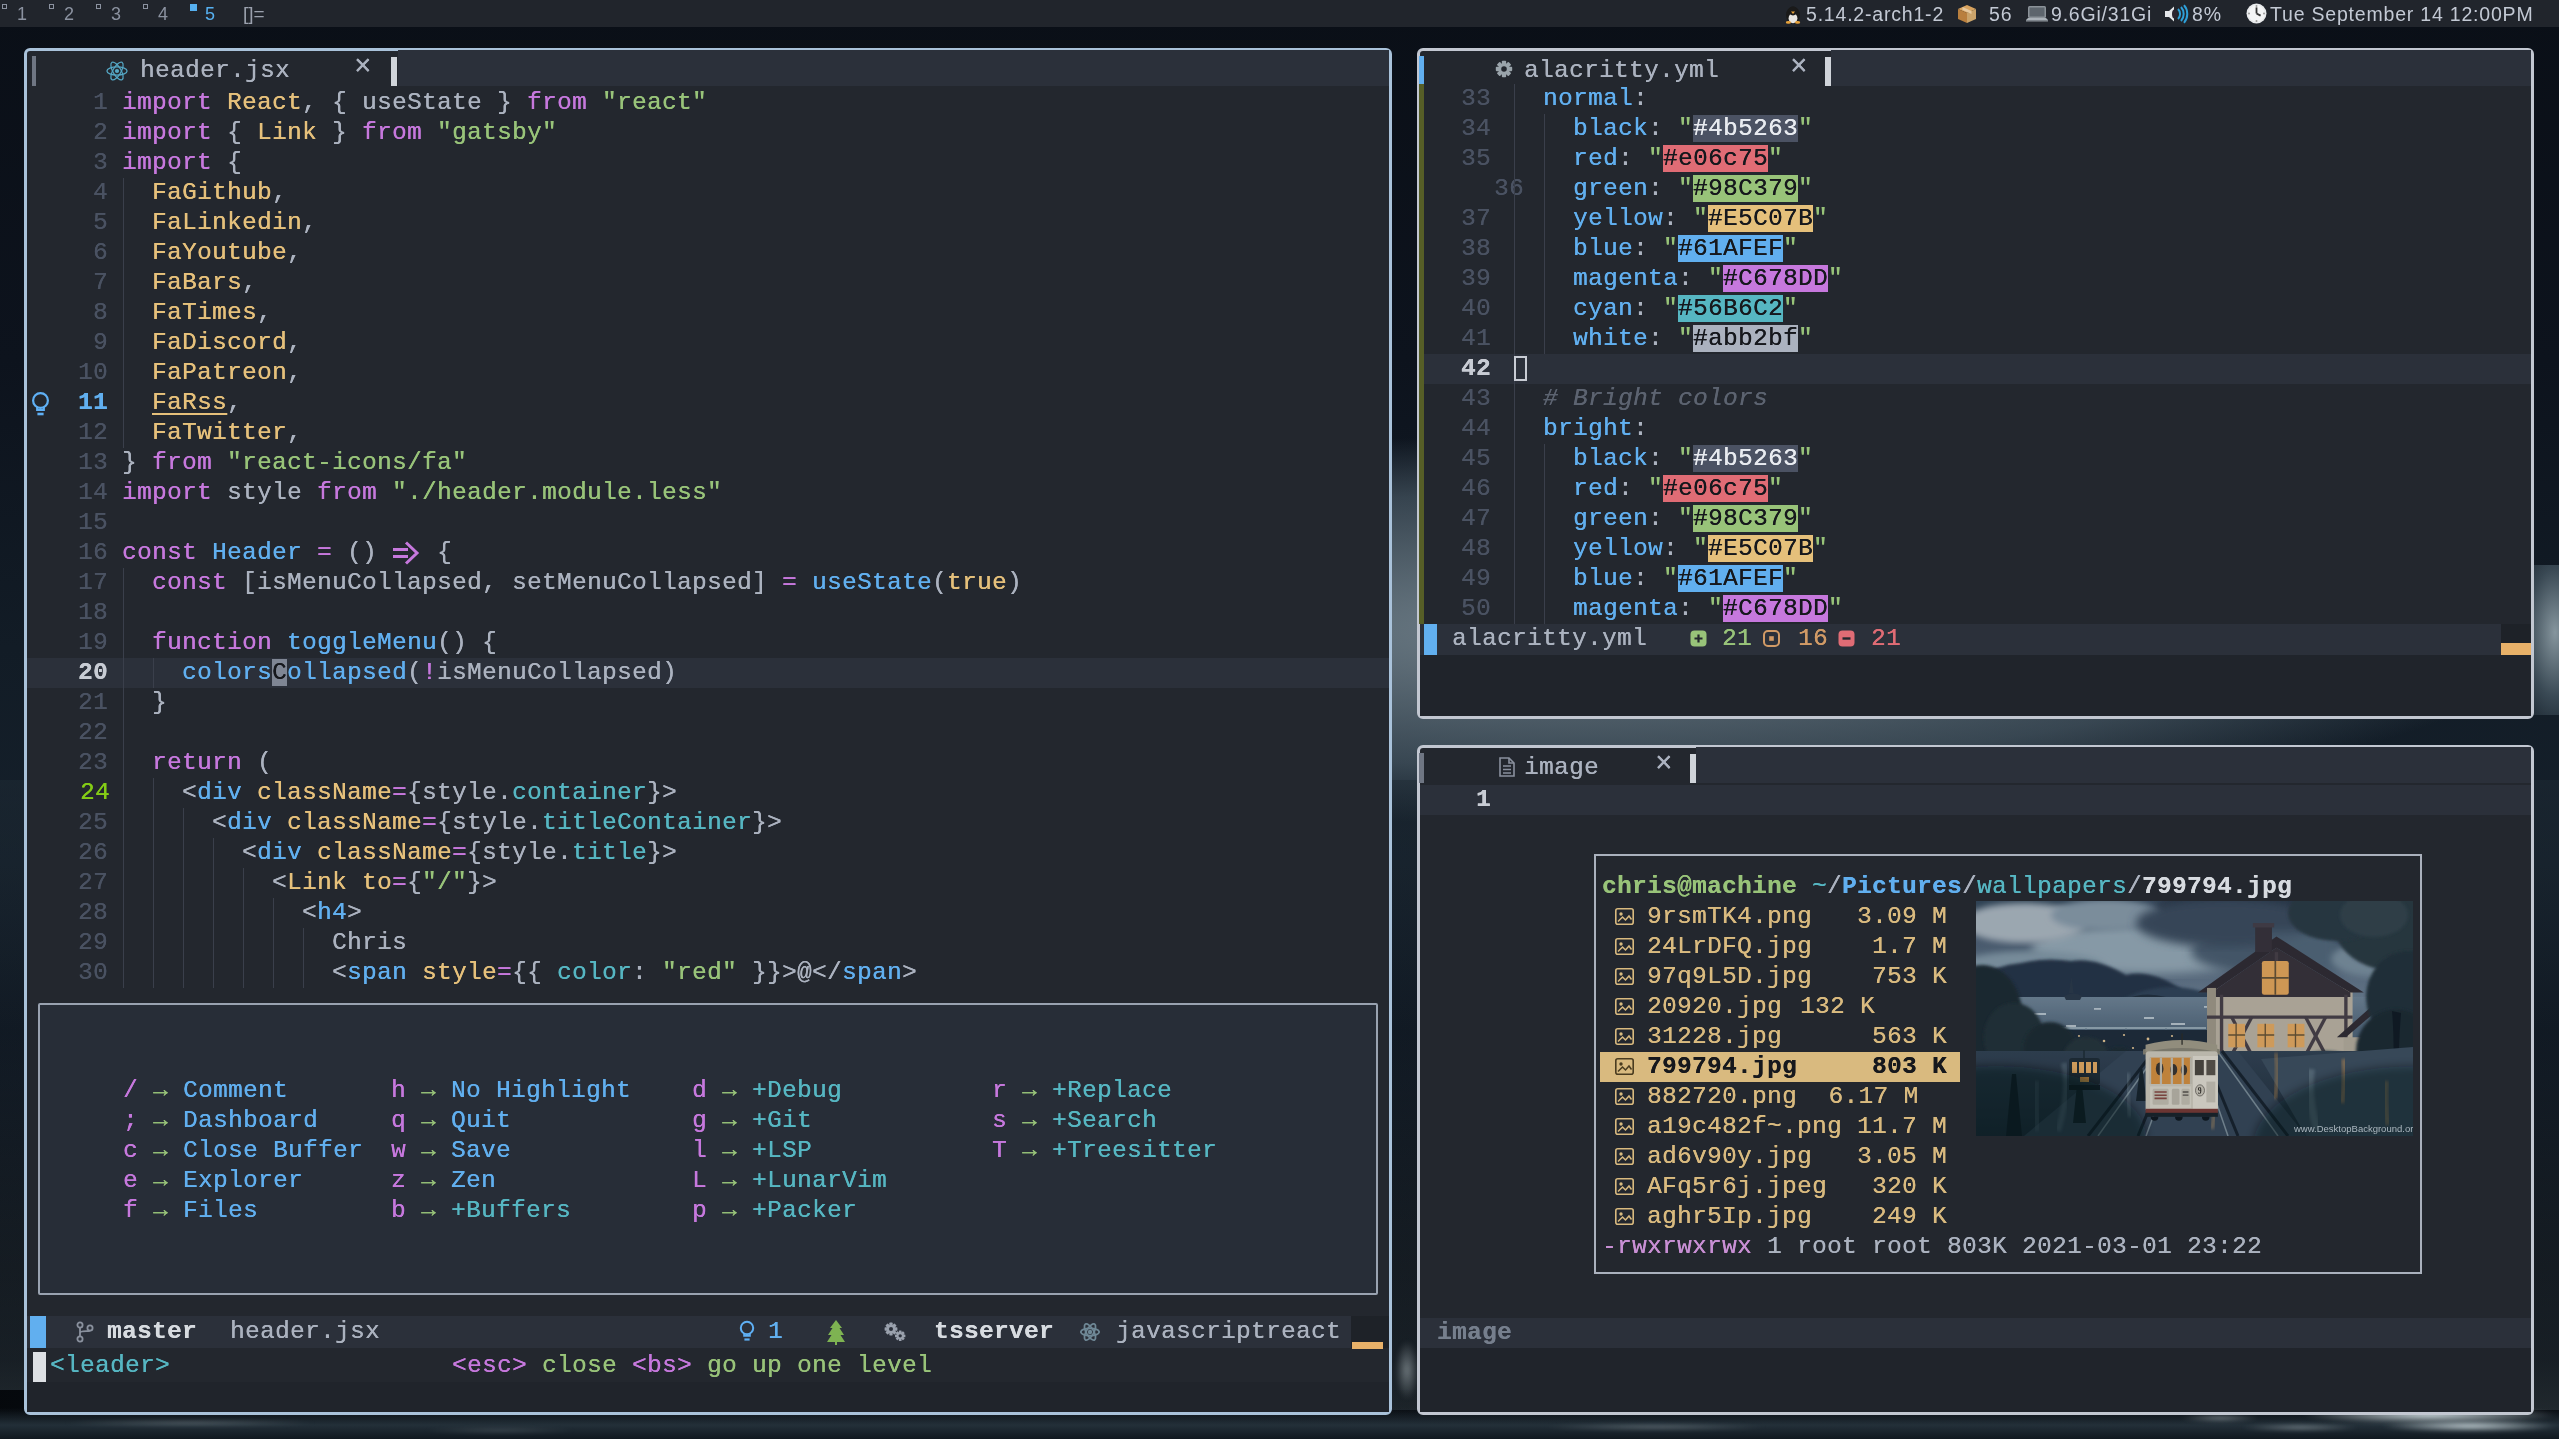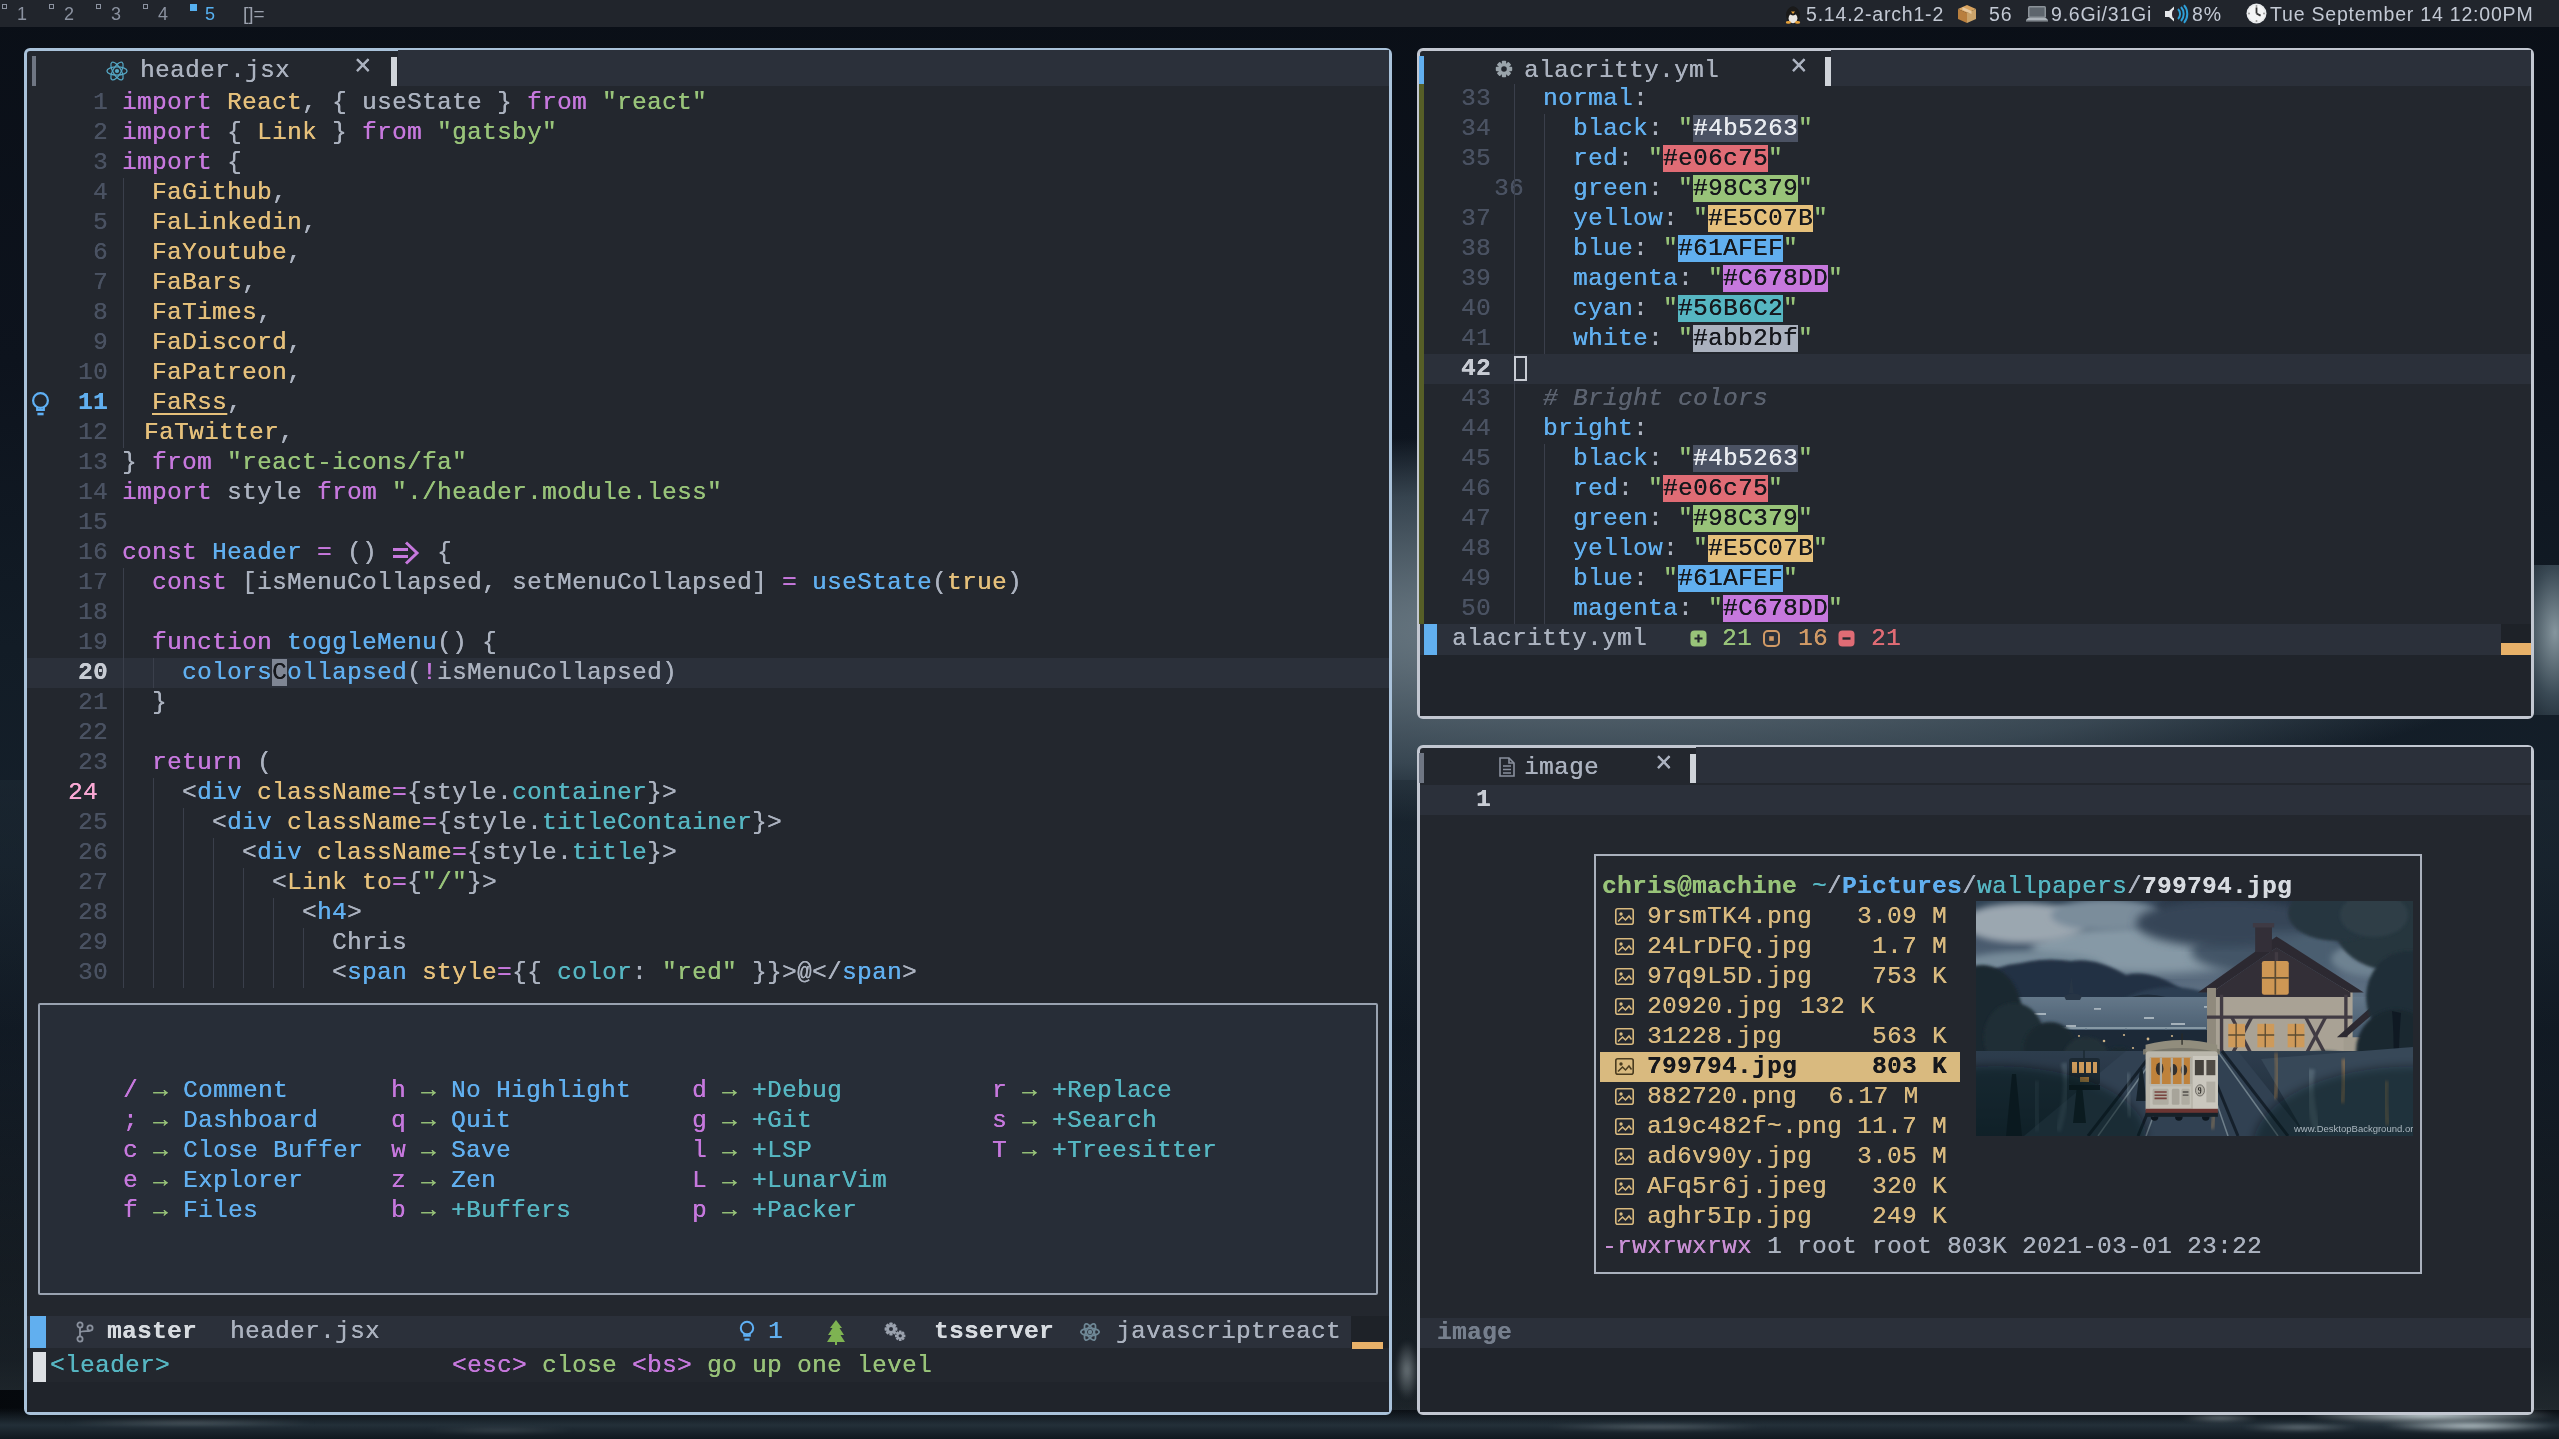--- a/index.html
+++ b/index.html
@@ -108,21 +108,21 @@
 <div class="num" style="left:26px;top:478px;width:82px;color:#4a5262;">14</div>
 <div class="num" style="left:26px;top:508px;width:82px;color:#4a5262;">15</div>
 <div class="num" style="left:26px;top:538px;width:82px;color:#4a5262;">16</div>
 <div class="num" style="left:26px;top:568px;width:82px;color:#4a5262;">17</div>
 <div class="num" style="left:26px;top:598px;width:82px;color:#4a5262;">18</div>
 <div class="num" style="left:26px;top:628px;width:82px;color:#4a5262;">19</div>
 <div class="num" style="left:26px;top:658px;width:82px;color:#c8ccd4;font-weight:bold;">20</div>
 <div class="num" style="left:26px;top:688px;width:82px;color:#4a5262;">21</div>
 <div class="num" style="left:26px;top:718px;width:82px;color:#4a5262;">22</div>
 <div class="num" style="left:26px;top:748px;width:82px;color:#4a5262;">23</div>
-<div class="num" style="left:16px;top:778px;width:82px;color:#f9a8d4;">24</div>
+<div class="num" style="left:28px;top:778px;width:82px;color:#84cc16;">24</div>
 <div class="num" style="left:26px;top:808px;width:82px;color:#4a5262;">25</div>
 <div class="num" style="left:26px;top:838px;width:82px;color:#4a5262;">26</div>
 <div class="num" style="left:26px;top:868px;width:82px;color:#4a5262;">27</div>
 <div class="num" style="left:26px;top:898px;width:82px;color:#4a5262;">28</div>
 <div class="num" style="left:26px;top:928px;width:82px;color:#4a5262;">29</div>
 <div class="num" style="left:26px;top:958px;width:82px;color:#4a5262;">30</div>
 <svg style="left:30px;top:391px" width="22" height="26" viewBox="0 0 22 26">
 <circle cx="10.5" cy="9.5" r="7.4" fill="none" stroke="#5fb0f5" stroke-width="2.2"></circle>
 <path d="M7.2 15.5 v3.4 h6.6 v-3.4" fill="none" stroke="#5fb0f5" stroke-width="2.2"></path>
 <line x1="7.4" y1="23" x2="13.6" y2="23" stroke="#5fb0f5" stroke-width="2.6"></line>
@@ -182,21 +182,21 @@
 <div class="m" style="left:122px;top:118px"><span class="mg">import</span><span class="fg"> { </span><span class="or">Link</span><span class="fg"> } </span><span class="mg">from</span><span class="fg"> </span><span class="gr">"gatsby"</span></div>
 <div class="m" style="left:122px;top:148px"><span class="mg">import</span><span class="fg"> {</span></div>
 <div class="m" style="left:122px;top:178px">  <span class="or">FaGithub</span><span class="fg">,</span></div>
 <div class="m" style="left:122px;top:208px">  <span class="or">FaLinkedin</span><span class="fg">,</span></div>
 <div class="m" style="left:122px;top:238px">  <span class="or">FaYoutube</span><span class="fg">,</span></div>
 <div class="m" style="left:122px;top:268px">  <span class="or">FaBars</span><span class="fg">,</span></div>
 <div class="m" style="left:122px;top:298px">  <span class="or">FaTimes</span><span class="fg">,</span></div>
 <div class="m" style="left:122px;top:328px">  <span class="or">FaDiscord</span><span class="fg">,</span></div>
 <div class="m" style="left:122px;top:358px">  <span class="or">FaPatreon</span><span class="fg">,</span></div>
 <div class="m" style="left:122px;top:388px">  <span class="or" style="text-decoration:underline;text-underline-offset:4px">FaRss</span><span class="fg">,</span></div>
-<div class="m" style="left:114px;top:418px">  <span class="or">FaTwitter</span><span class="fg">,</span></div>
+<div class="m" style="left:122px;top:418px">  <span class="or">FaTwitter</span><span class="fg">,</span></div>
 <div class="m" style="left:122px;top:448px"><span class="fg">} </span><span class="mg">from</span><span class="fg"> </span><span class="gr">"react-icons/fa"</span></div>
 <div class="m" style="left:122px;top:478px"><span class="mg">import</span><span class="fg"> style </span><span class="mg">from</span><span class="fg"> </span><span class="gr">"./header.module.less"</span></div>
 <div class="m" style="left:122px;top:538px"><span class="mg">const</span><span class="fg"> </span><span class="bl">Header</span><span class="fg"> </span><span class="mg">=</span><span class="fg"> () </span><span style="display:inline-block;width:30px;position:relative">&nbsp;&nbsp;<svg style="left:1px;top:2px;overflow:visible" width="28" height="26" viewBox="0 0 28 26">
         <path d="M0 9.5 h15 M0 16.5 h15 M13 2.5 l11 10.5 -11 10.5" stroke="#c678dd" stroke-width="3" fill="none"></path>
       </svg></span><span class="fg"> {</span></div>
 <div class="m" style="left:122px;top:568px">  <span class="mg">const</span><span class="fg"> [isMenuCollapsed, setMenuCollapsed] </span><span class="mg">=</span><span class="fg"> </span><span class="bl">useState</span><span class="fg">(</span><span class="or">true</span><span class="fg">)</span></div>
 <div class="m" style="left:122px;top:628px">  <span class="mg">function</span><span class="fg"> </span><span class="bl">toggleMenu</span><span class="fg">() {</span></div>
 <div class="m" style="left:122px;top:658px">    <span class="bl">colors</span><span style="background:#7f8694;color:#16181d">C</span><span class="bl">ollapsed</span><span class="fg">(</span><span class="mg">!</span><span class="fg">isMenuCollapsed)</span></div>
 <div class="m" style="left:122px;top:688px">  <span class="fg">}</span></div>
 <div class="m" style="left:122px;top:748px">  <span class="mg">return</span><span class="fg"> (</span></div>

